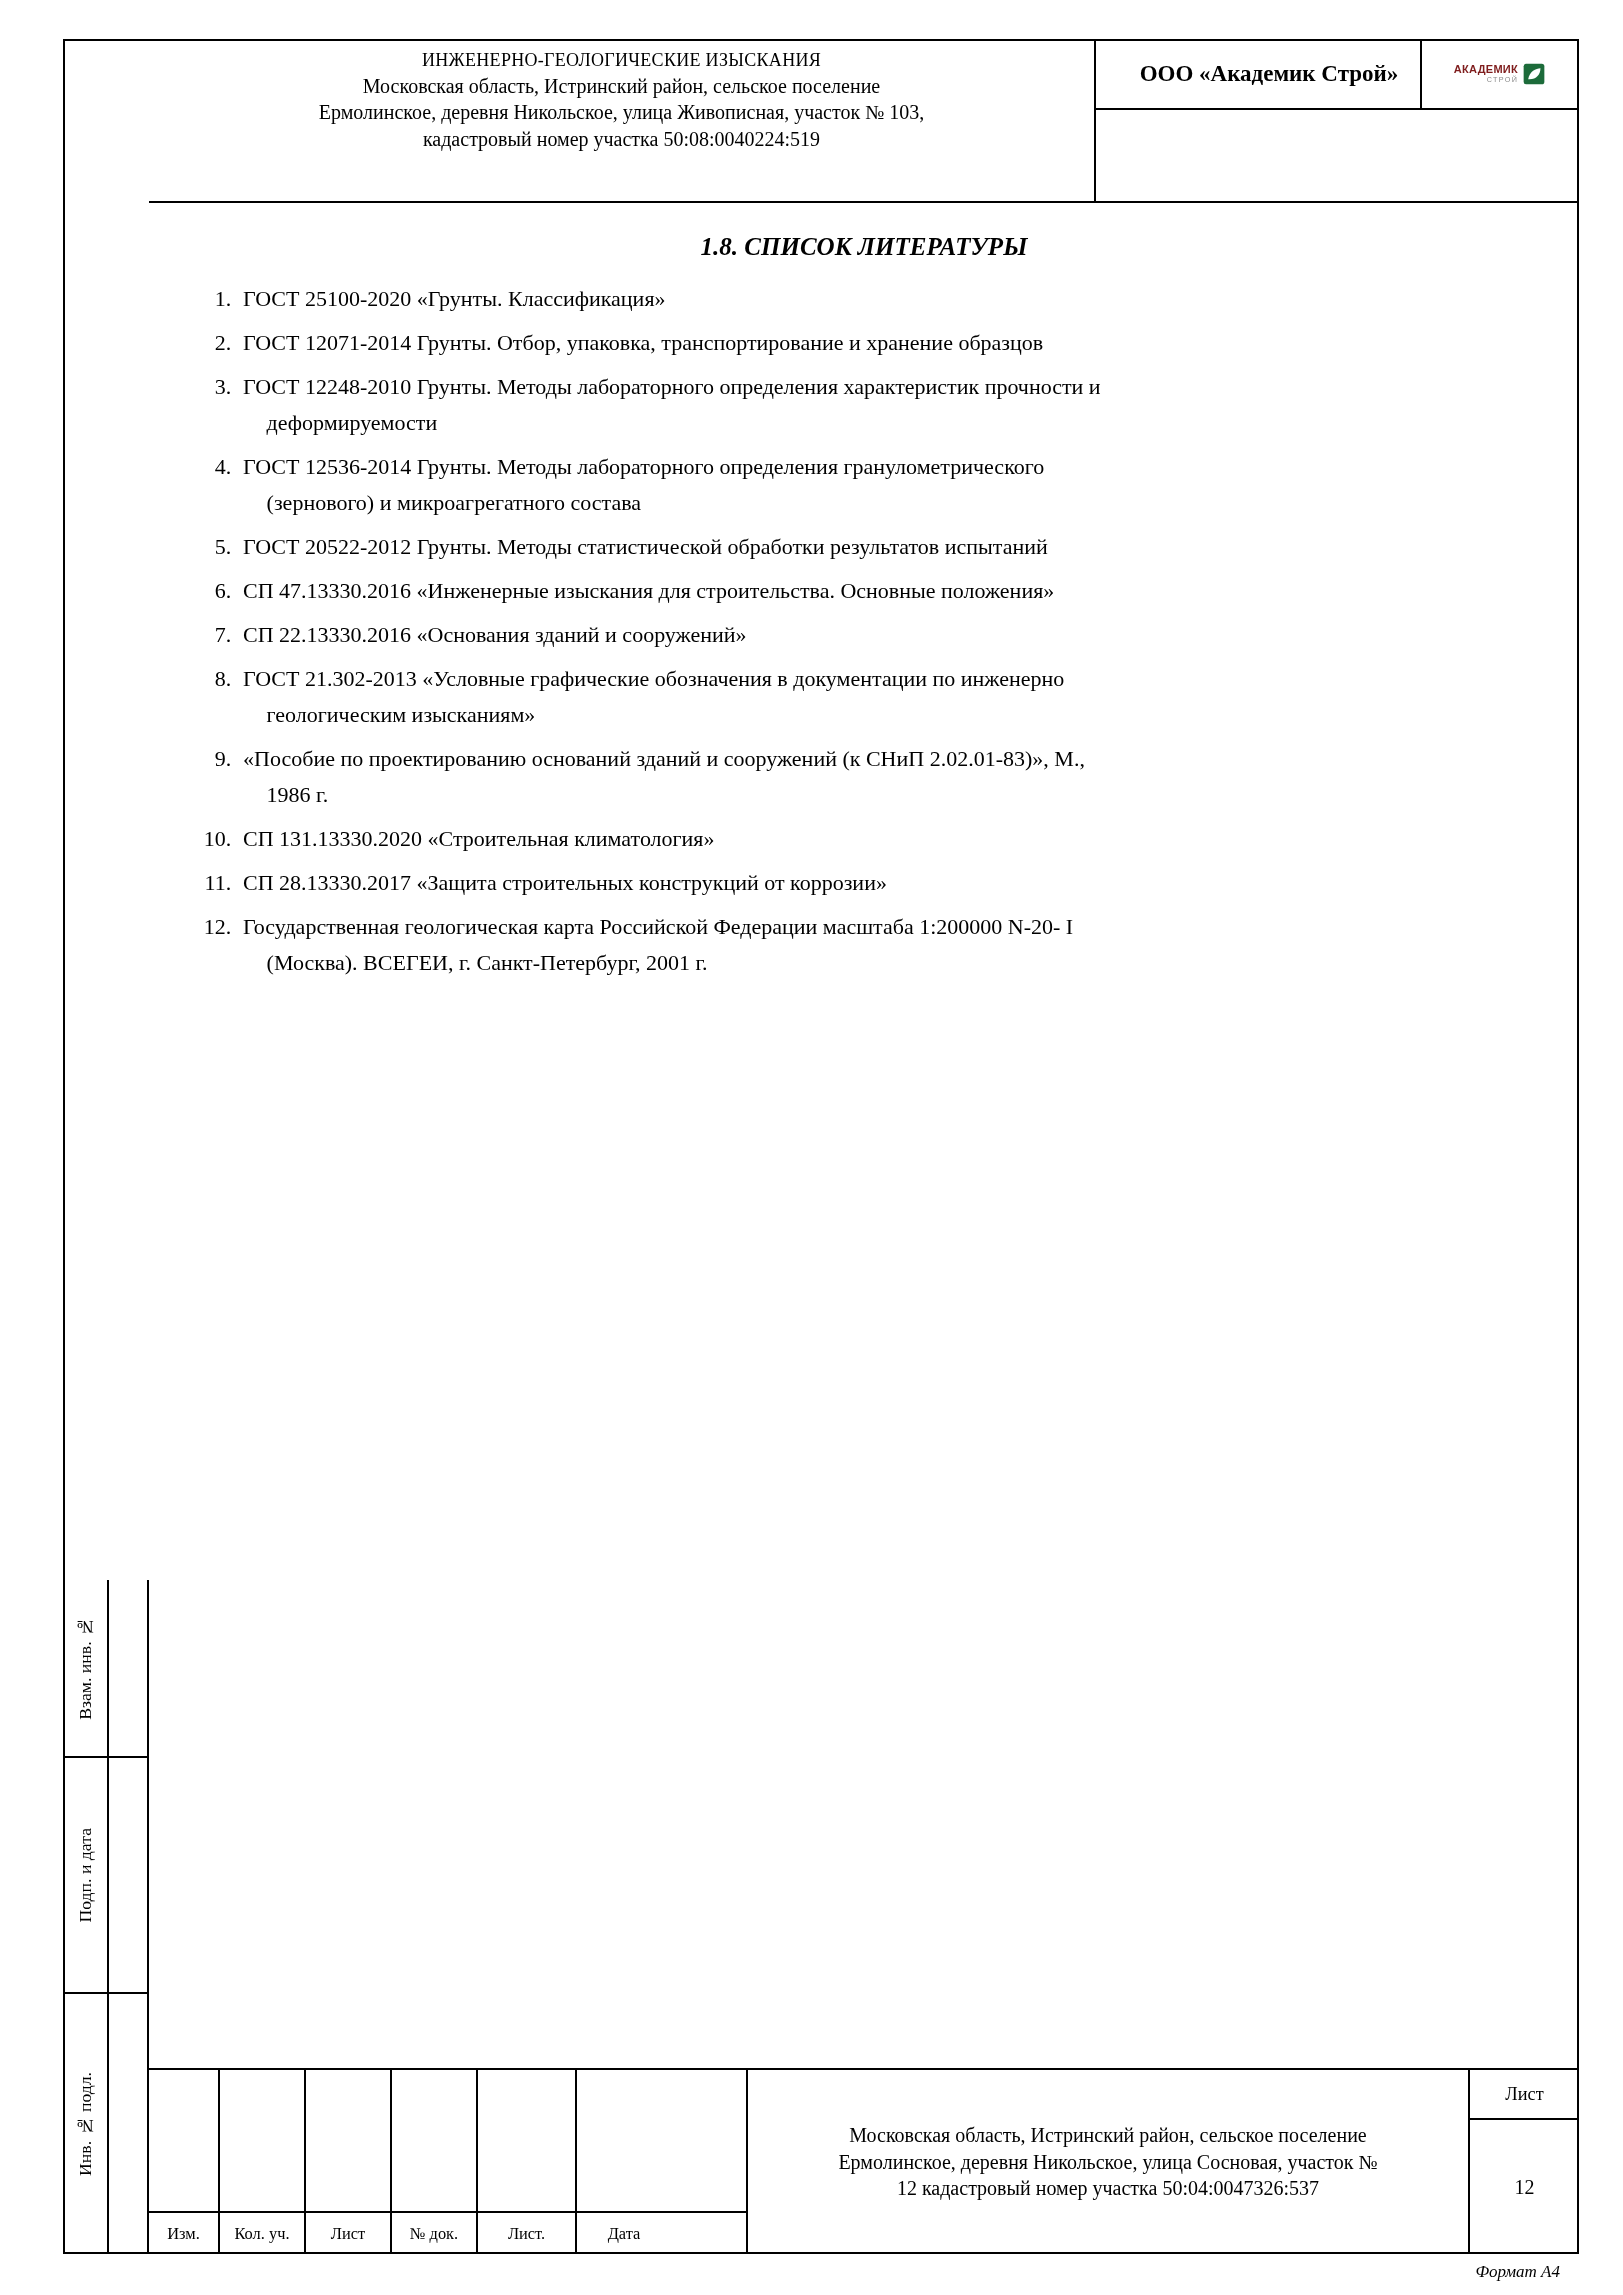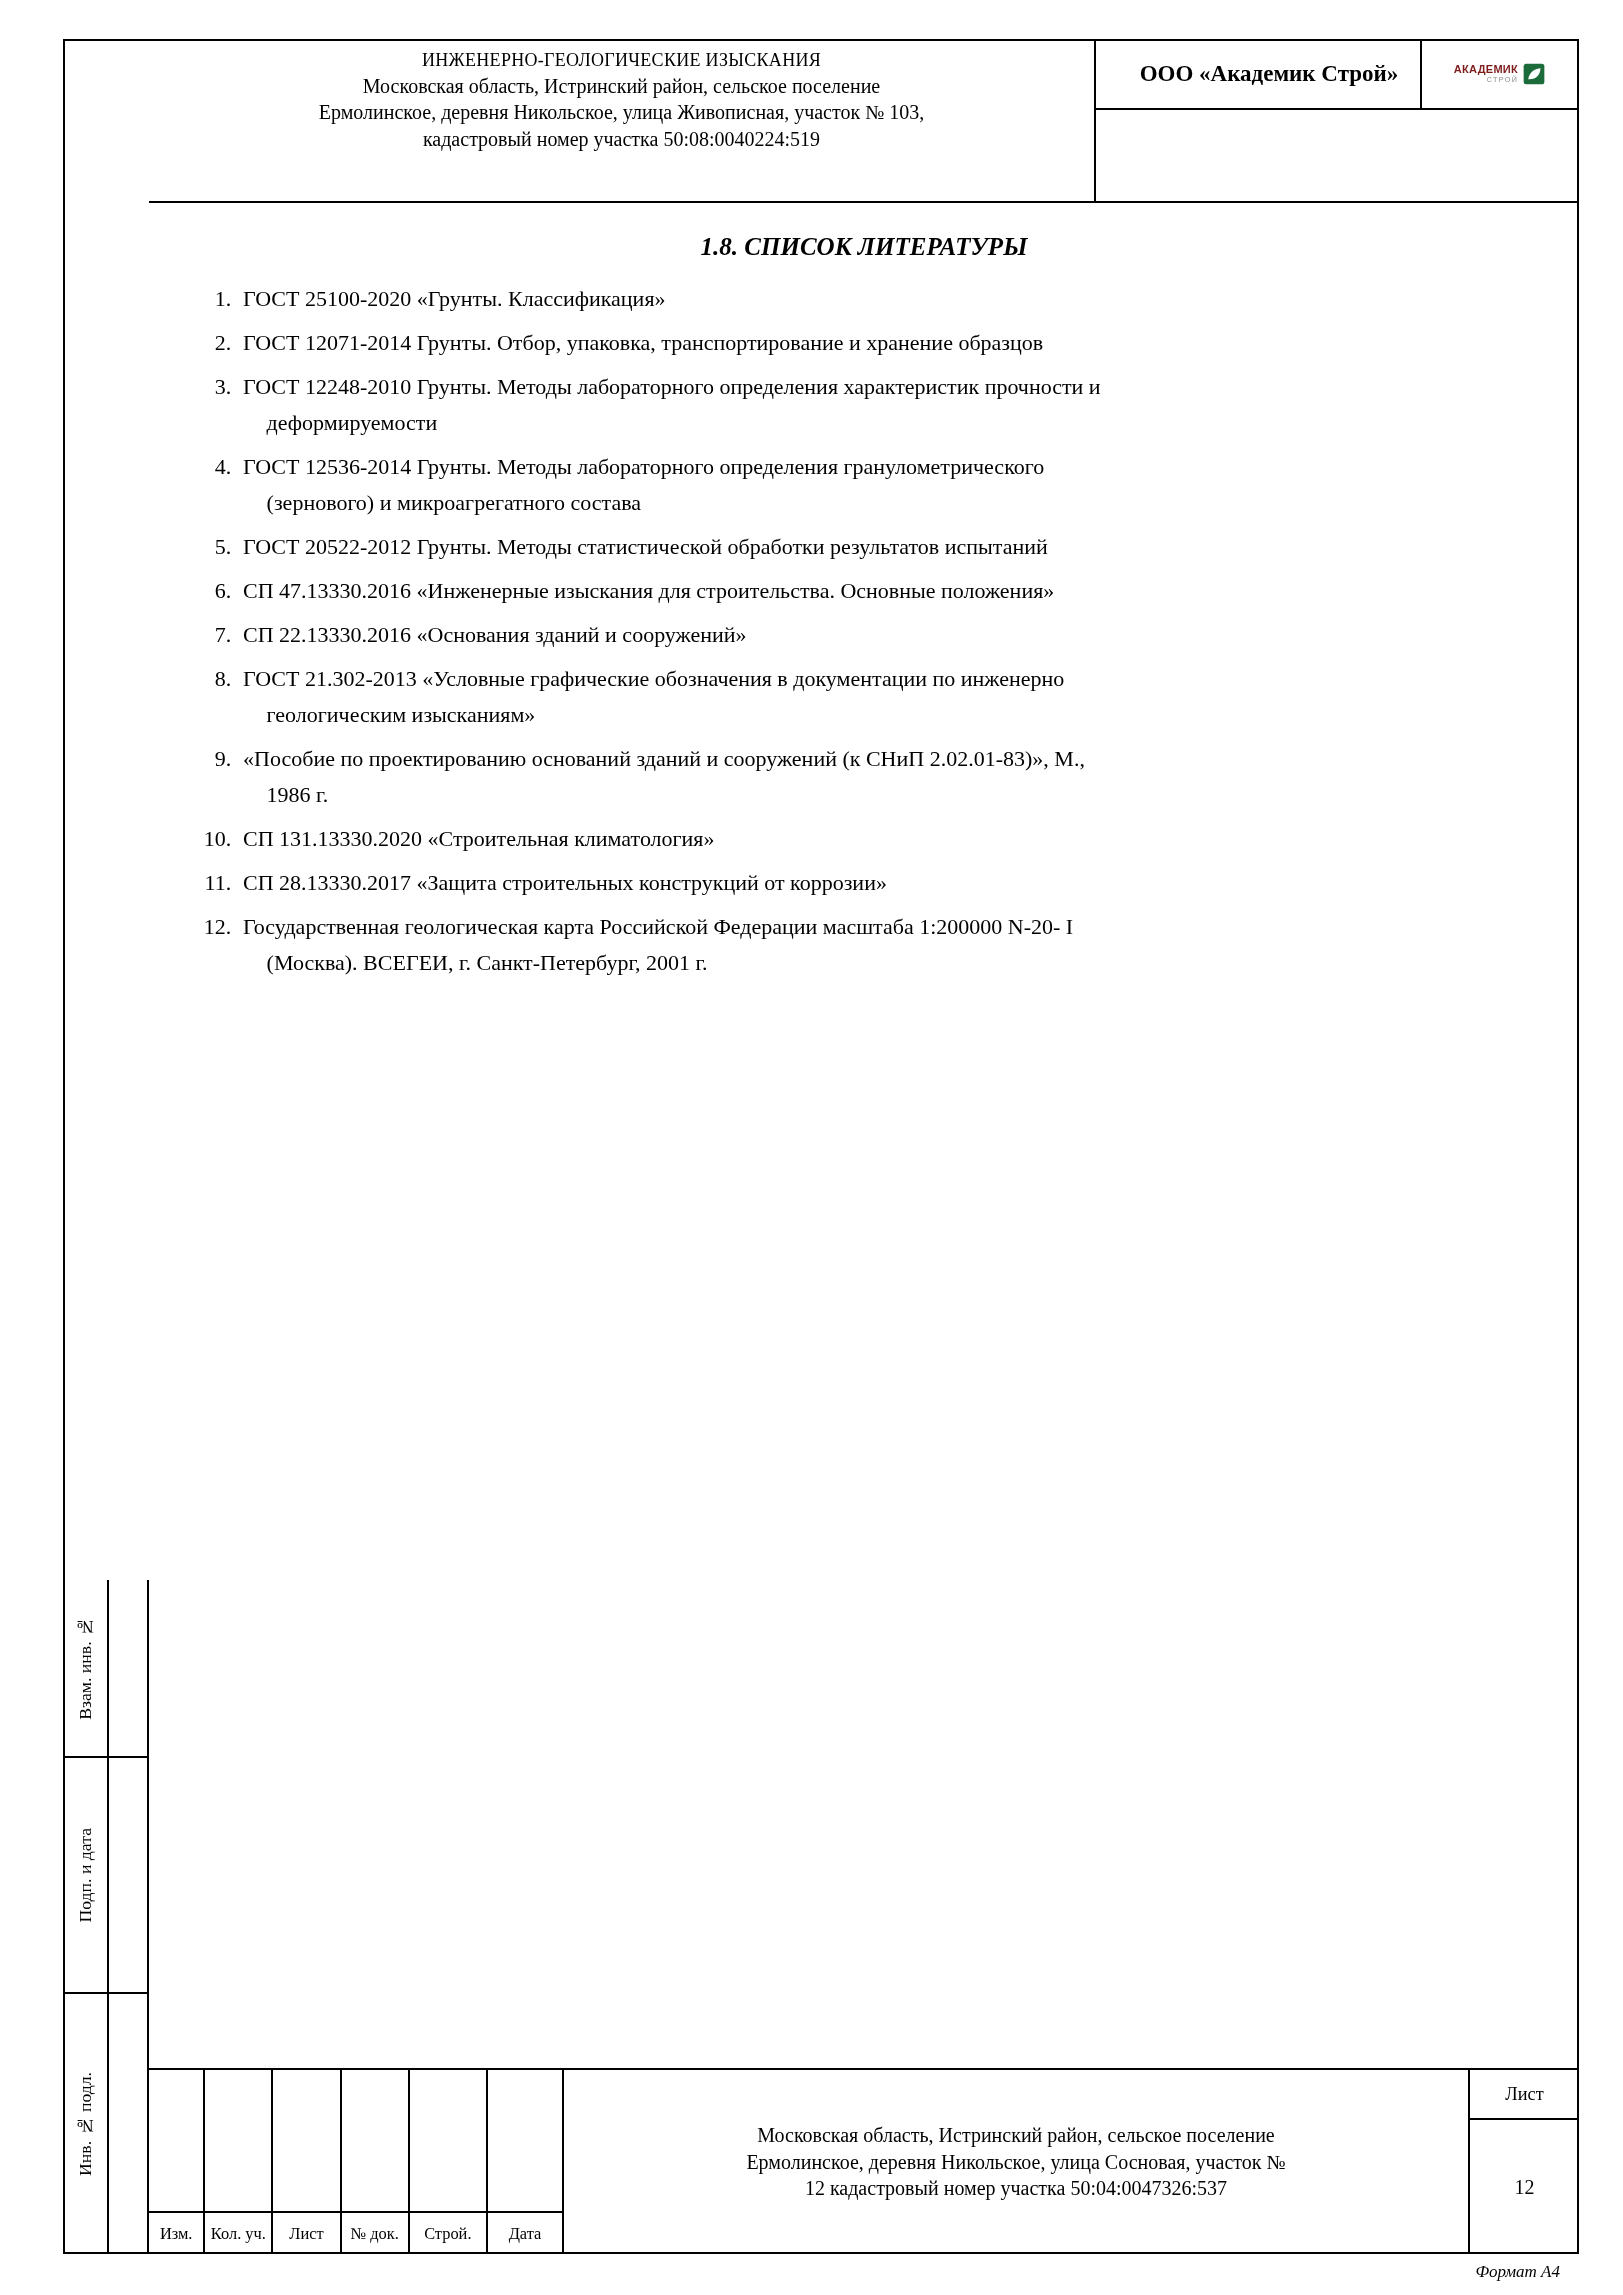--- a/index.html
+++ b/index.html
@@ -206,21 +206,21 @@
     position: absolute;
     left: 149px;
     top: 2068px;
     width: 1430px;
     height: 186px;
     box-sizing: border-box;
     border-top: 2px solid #000;
     display: flex;
   }
   .tb-left {
-    width: 415px;
+    width: 599px;
     box-sizing: border-box;
     border-right: 2px solid #000;
     display: flex;
     flex-direction: column;
   }
   .tb-rows-top {
     flex: 1;
     display: flex;
   }
   .tb-rows-bottom {
@@ -418,21 +418,21 @@
         <div class="tb-col c3"></div>
         <div class="tb-col c4"></div>
         <div class="tb-col c5"></div>
         <div class="tb-col c6"></div>
       </div>
       <div class="tb-rows-bottom">
         <div class="tb-col c1">Изм.</div>
         <div class="tb-col c2">Кол. уч.</div>
         <div class="tb-col c3">Лист</div>
         <div class="tb-col c4">№ док.</div>
-        <div class="tb-col c5">Строй.</div>
+        <div class="tb-col c5">Лист.</div>
         <div class="tb-col c6">Дата</div>
       </div>
     </div>
     <div class="tb-mid">
       <div>
         <div>Московская область, Истринский район, сельское поселение</div>
         <div>Ермолинское, деревня Никольское, улица Сосновая, участок №</div>
         <div>12 кадастровый номер участка 50:04:0047326:537</div>
       </div>
     </div>

